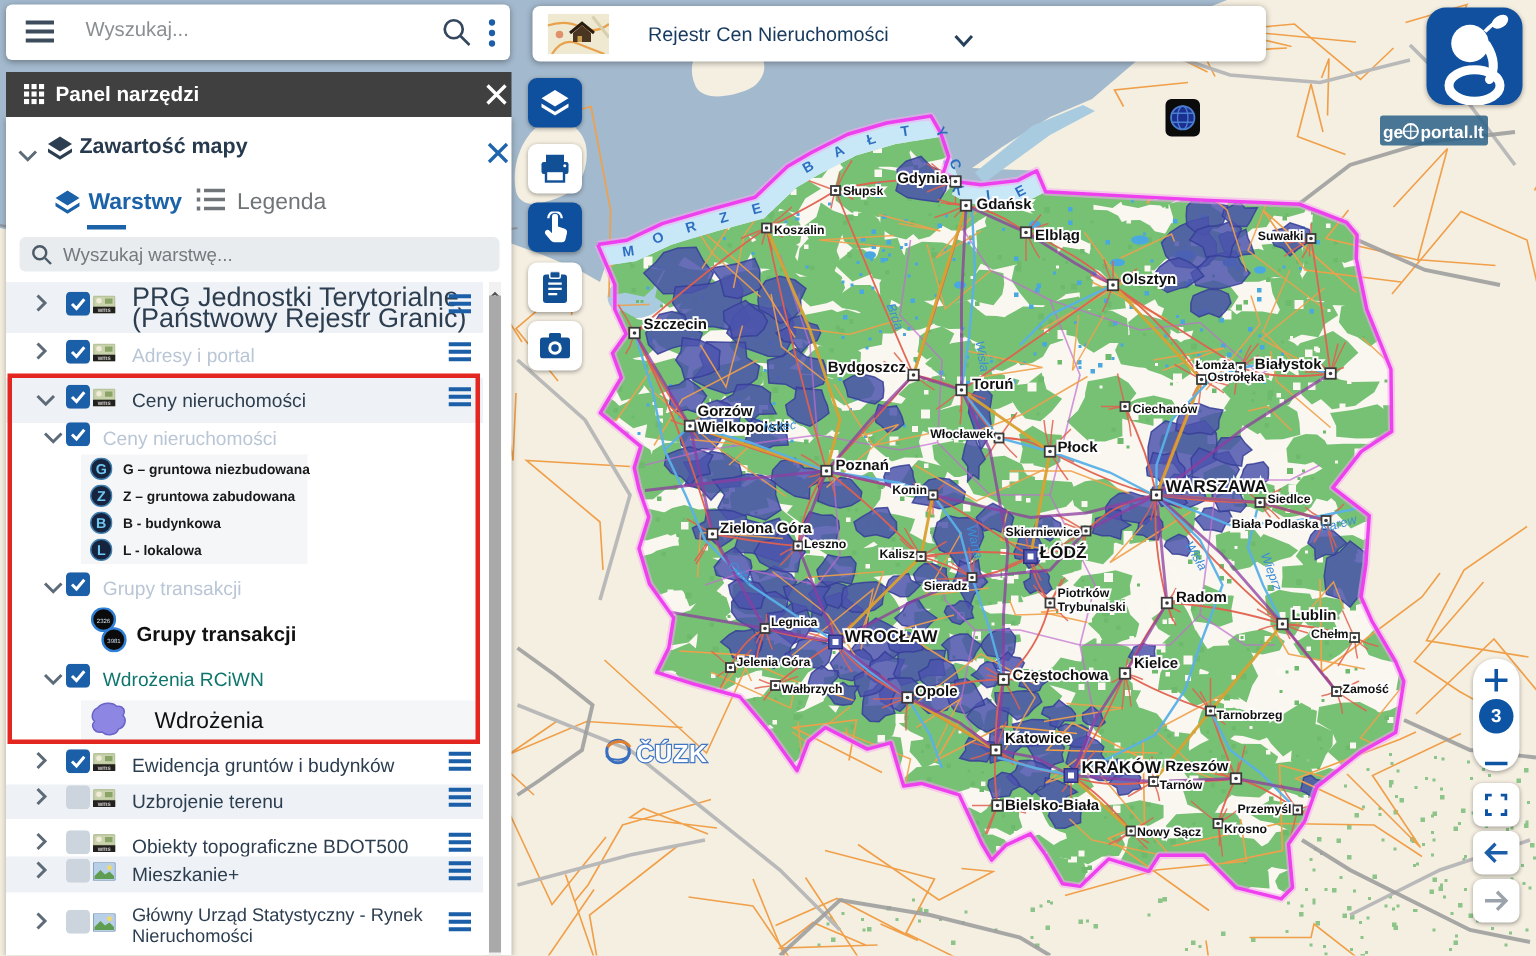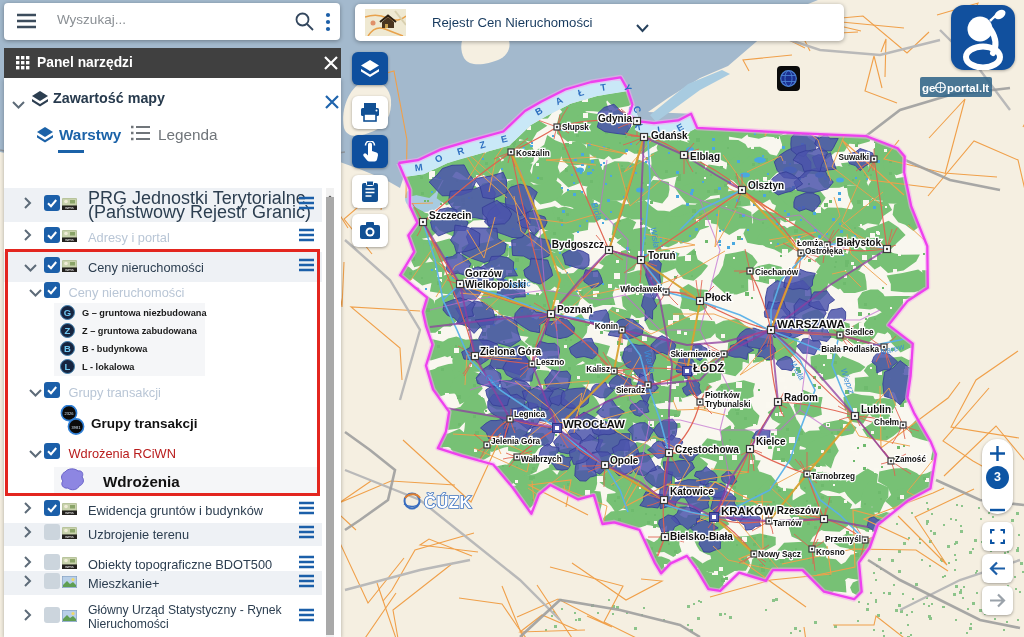--- a/index.html
+++ b/index.html
@@ -1361,20 +1361,27 @@
         <path d="M2 10 L10 15 L18 10 L18 12.5 L10 17.5 L2 12.5 Z" fill="#1b62a8"></path>
       </svg></div>
   <div class="abs" style="left:55px;top:48px;font-size:15.3px;font-weight:bold;color:#1b62a8">Warstwy</div>
   <div class="abs" style="left:54px;top:72px;width:26px;height:3px;background:#1b62a8"></div>
   <div class="abs" style="left:127px;top:46px"><svg width="20" height="18" viewBox="0 0 20 18" style="">
         <path d="M5 3h14M5 9h14M5 15h14" stroke="#70757a" stroke-width="2.2"></path>
         <path d="M0 3h2.5M0 9h2.5M0 15h2.5" stroke="#70757a" stroke-width="2.6"></path>
       </svg></div>
   <div class="abs" style="left:154px;top:48px;font-size:15.3px;color:#70757a">Legenda</div>
 
+  <div class="abs" style="left:9px;top:80px;width:320px;height:23px;background:#e9ecee;border-radius:4px">
+    <div class="abs" style="left:8px;top:5px"><svg width="14" height="14" viewBox="0 0 14 14" style="">
+          <circle cx="5.5" cy="5.5" r="4.3" fill="none" stroke="#4a5a68" stroke-width="1.6"></circle>
+          <path d="M9 9l4 4" stroke="#4a5a68" stroke-width="1.6"></path>
+        </svg></div>
+    <div class="abs" style="left:29px;top:4.5px;font-size:12.5px;color:#75797d">Wyszukaj warstwę...</div>
+  </div>
 </div>
 
 <div style="position:absolute;left:4px;top:188px;width:318px;height:34px;background:#eef1f5">
 <div style="position:absolute;left:20px;top:50%;transform:translateY(-50%)"><svg width="12" height="13" viewBox="0 0 12 13" style="">
         <path d="M1 1l5 5-5 5" fill="none" stroke="#5d6b78" stroke-width="2"></path>
       </svg></div>
 <div style="position:absolute;left:40px;top:50%;transform:translateY(-50%)"><svg width="16" height="16" viewBox="0 0 16 16" style="">
         <rect width="16" height="16" rx="3" fill="#1b5fa9"></rect>
         <path d="M4 8.2l3 3 5.2-6.2" fill="none" stroke="#fff" stroke-width="2"></path>
       </svg></div>
@@ -1490,28 +1497,28 @@
 <div style="position:absolute;left:91px;top:423px;transform:translateY(-50%);font-size:13.5px;font-weight:bold;color:#111">Grupy transakcji</div>
 <div style="position:absolute;left:4px;top:441px;width:318px;height:24px;background:#ffffff">
 <div style="position:absolute;left:25px;top:50%;transform:translateY(-50%)"><svg width="13" height="8" viewBox="0 0 13 8" style="">
         <path d="M1 1l5.5 5.5L12 1" fill="none" stroke="#5d6b78" stroke-width="2"></path>
       </svg></div>
 <div style="position:absolute;left:40px;top:50%;transform:translateY(-50%)"><svg width="16" height="16" viewBox="0 0 16 16" style="">
         <rect width="16" height="16" rx="3" fill="#1b5fa9"></rect>
         <path d="M4 8.2l3 3 5.2-6.2" fill="none" stroke="#fff" stroke-width="2"></path>
       </svg></div>
 
-<div style="position:absolute;left:64.5px;top:50%;transform:translateY(-50%);font-size:12.8px;color:#b91c1c;white-space:nowrap">Wdrożenia RCiWN</div>
+<div style="position:absolute;left:64.5px;top:50%;transform:translateY(-50%);font-size:12.8px;color:#0f766e;white-space:nowrap">Wdrożenia RCiWN</div>
 
 </div>
 <div style="position:absolute;left:54px;top:467px;width:263px;height:27px;background:#f5f6f8"></div>
 <div style="position:absolute;left:59px;top:467px"><svg width="26" height="25" viewBox="0 0 26 25" style="">
       <path d="M6,5 C9,1 16,1 19,4 C23,3 25,7 23,10 C26,13 24,18 20,19 C19,23 12,24 9,21 C4,22 1,17 4,14 C1,11 3,6 6,5 Z" fill="#8d86e2" stroke="#6a63c8" stroke-width="1"></path>
     </svg></div>
-<div style="position:absolute;left:103px;top:480.5px;transform:translateY(-50%);font-size:15.2px;font-weight:bold;color:#111">Wdrożenia</div>
+<div style="position:absolute;left:103px;top:480.5px;transform:translateY(-50%);font-size:15.2px;font-weight:normal;color:#111">Wdrożenia</div>
 <div style="position:absolute;left:4px;top:497px;width:318px;height:25.5px;background:#ffffff">
 <div style="position:absolute;left:20px;top:50%;transform:translateY(-50%)"><svg width="12" height="13" viewBox="0 0 12 13" style="">
         <path d="M1 1l5 5-5 5" fill="none" stroke="#5d6b78" stroke-width="2"></path>
       </svg></div>
 <div style="position:absolute;left:40px;top:50%;transform:translateY(-50%)"><svg width="16" height="16" viewBox="0 0 16 16" style="">
         <rect width="16" height="16" rx="3" fill="#1b5fa9"></rect>
         <path d="M4 8.2l3 3 5.2-6.2" fill="none" stroke="#fff" stroke-width="2"></path>
       </svg></div>
 <div style="position:absolute;left:58px;top:50%;transform:translateY(-50%)"><svg width="15" height="12" viewBox="0 0 15 12" style="">
         <rect width="15" height="12" rx="1" fill="#b8c49c"></rect>

